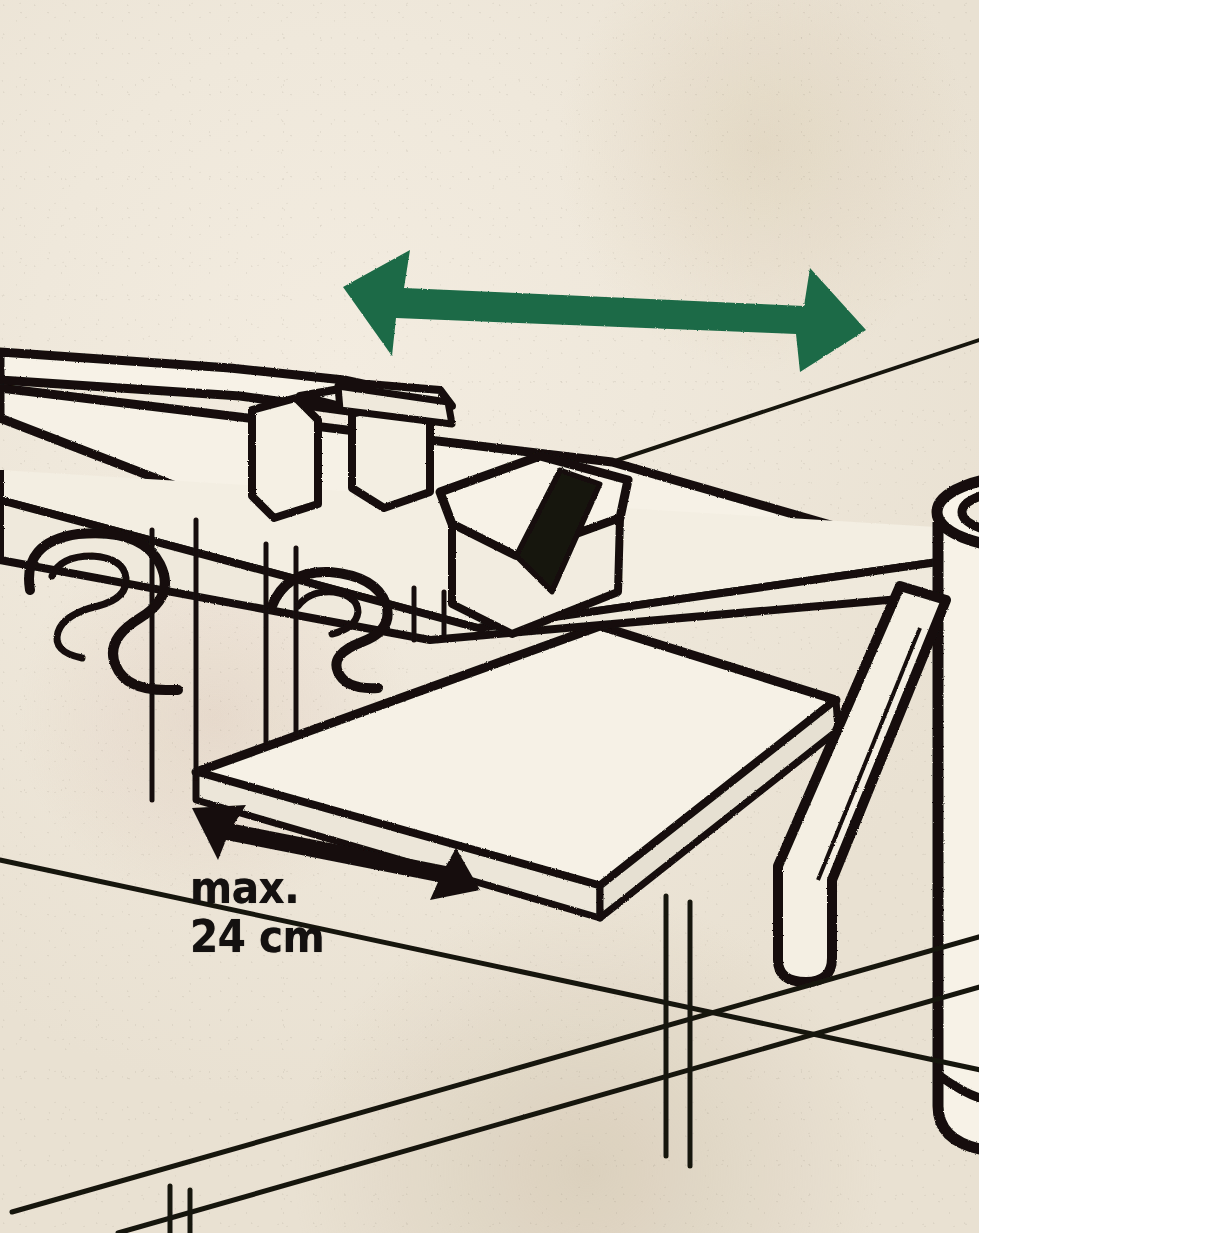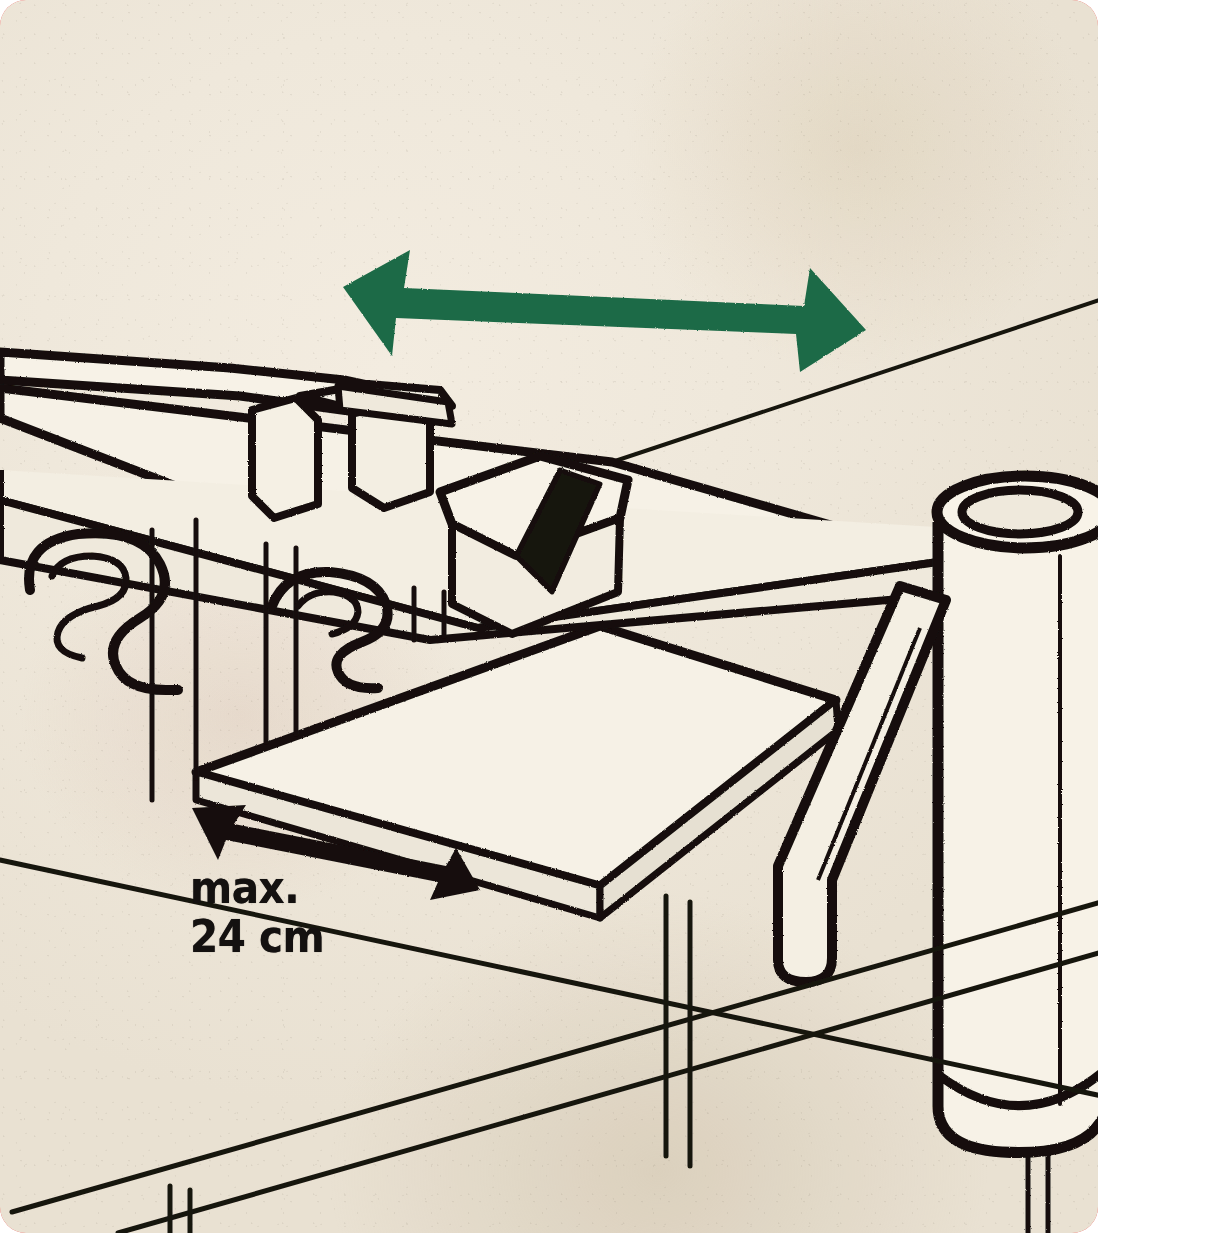--- a/index.html
+++ b/index.html
@@ -6,25 +6,24 @@
   html, body {
     margin: 0;
     padding: 0;
     background: #ffffff;
   }
   body {
     font-family: "Liberation Sans", sans-serif;
   }
   #sheet {
     position: relative;
-    width: 1098px;
+    width: 979px;
     height: 1233px;
     overflow: hidden;
     background: #ef4444;
-    border-radius: 26px;
   }
   
   #paper-base {
     position: absolute;
     inset: 0;
     background:
       radial-gradient(ellipse 70% 60% at 35% 30%, #f3ece0 0%, #efe8db 45%, #e9e1d2 100%);
   }
   #paper-tint {
     position: absolute;

